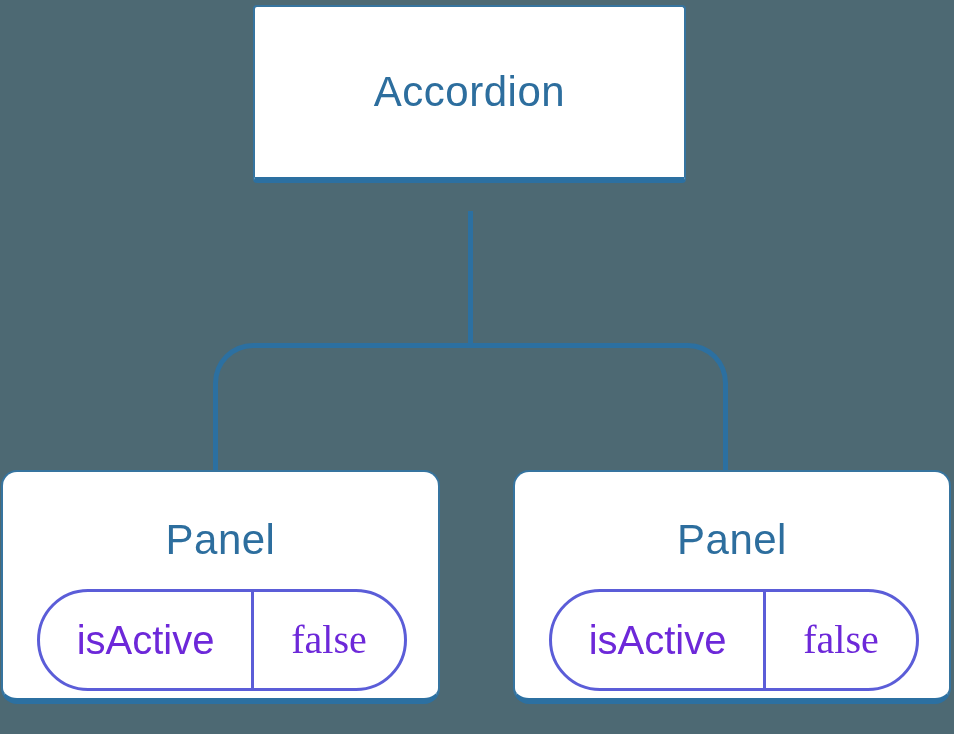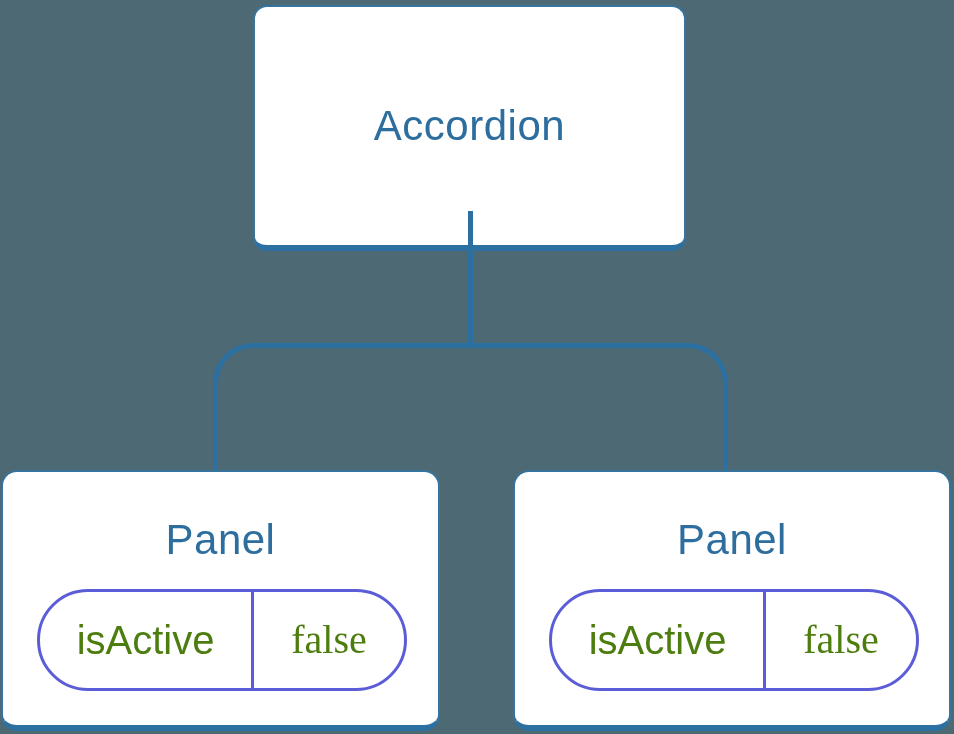--- a/index.html
+++ b/index.html
@@ -26,30 +26,30 @@
     font-size: 42px;
     font-weight: 500;
     line-height: 1;
     color: #2D6E9E;
     letter-spacing: 0.5px;
   }
   .accordion-node {
     left: 253px;
     top: 5px;
     width: 433px;
-    height: 246px;
-    border-radius: 14px;
+    height: 178px;
+    border-radius: 4px;
     display: flex;
     align-items: center;
     justify-content: center;
   }
   .panel-node {
     top: 470px;
     width: 439px;
-    height: 261px;
+    height: 234px;
     border-radius: 16px;
   }
   .panel-node.left  { left: 1px; }
   .panel-node.right { left: 513px; width: 438px; }
   .panel-title {
     position: absolute;
     left: 0;
     right: 0;
     top: 47px;
     text-align: center;
@@ -85,21 +85,21 @@
     display: flex;
     align-items: stretch;
     background: #ffffff;
   }
   .pill-cell {
     display: flex;
     align-items: center;
     justify-content: center;
     font-size: 40px;
     line-height: 1;
-    color: #4d7c0f;
+    color: #6d28d9;
   }
   .pill-key {
     flex: 0 0 58%;
     border-right: 3px solid #5B5DD8;
   }
   .pill-value {
     flex: 1 1 auto;
     font-family: Liberation Serif, serif;
   }
 </style>

